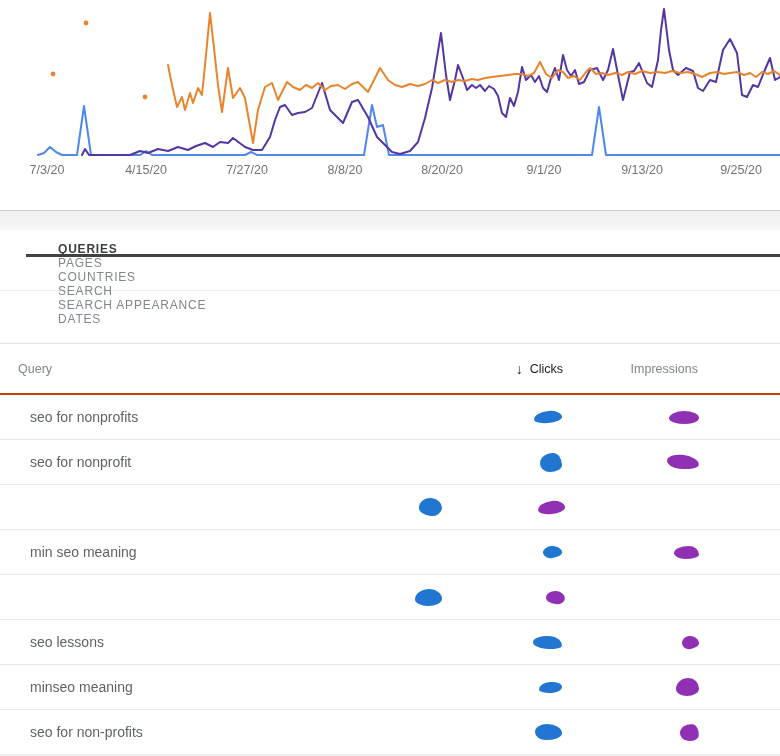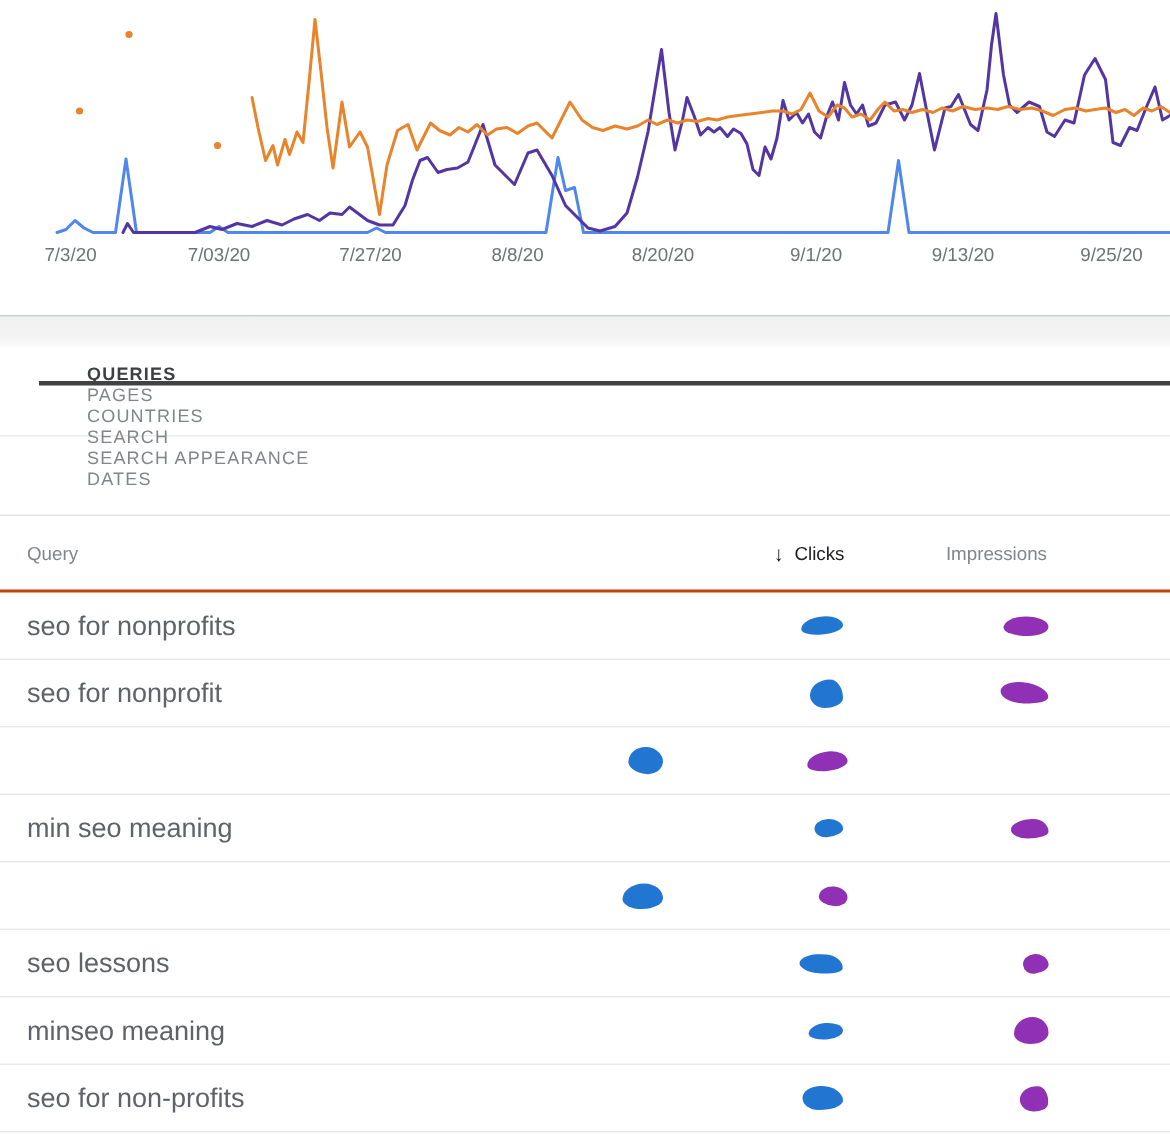--- a/index.html
+++ b/index.html
@@ -28,21 +28,21 @@
   .thead{display:grid;grid-template-columns:1fr 120px 134px 78px;height:49px;align-items:center;
          border-bottom:2px solid #c2410c;}
   .th-query{padding-left:18px;font-size:12.5px;color:#80868b;}
   .th-clicks{justify-self:end;padding-right:5px;display:flex;align-items:center;gap:7px;
              font-size:12.5px;color:#202124;cursor:pointer;}
   .th-clicks .arrow{font-size:14px;color:#202124;}
   .th-impr{justify-self:end;padding-right:4px;font-size:12.5px;color:#80868b;cursor:pointer;}
 
   .trow{display:grid;grid-template-columns:1fr 120px 134px 78px;height:44px;align-items:center;
         border-bottom:1px solid #e9e9e9;cursor:pointer;}
-  .td-query{padding-left:18px;font-size:18px;color:#5f6368;}
+  .td-query{padding-left:30px;font-size:14px;color:#5f6368;}
   .td-num{justify-self:end;display:flex;align-items:center;}
   .blob{display:block;}
   .blob.clicks{background:#2176d2;margin-right:6px;}
   .blob.impr{background:#9031b5;margin-right:3px;}
 
   .bottom-strip{height:12px;background:#fafafa;}
 </style>
 </head>
 <body>
 
@@ -50,21 +50,21 @@
   <svg class="chart" viewBox="0 0 780 160" preserveAspectRatio="none">
       <polyline points="38,155 44,153 50,147 56,152 62,155 77,155 84,106 91,155 140,155 146,151 152,155 245,155 251,152 257,155 364,155 372,105 377,127 383,125 389,155 592,155 599,107 606,155 780,155" fill="none" stroke="#4e87ee" stroke-width="2" stroke-linejoin="round" stroke-linecap="round"></polyline>
       <polyline points="82,155 85,149 89,155 130,155 140,151 148,153 158,149 168,151 178,147 188,150 196,146 205,143 213,147 220,142 228,143 233,138 245,147 253,150 262,150 270,137 275,120 280,107 285,105 292,115 298,113 305,112 312,108 318,93 322,83 330,110 335,115 343,123 352,102 358,100 368,117 377,137 383,143 392,152 400,154 410,151 418,142 425,118 432,88 441,33 446,75 450,100 455,80 458,65 463,78 467,90 472,85 476,88 480,85 485,91 489,86 494,89 498,96 502,113 506,117 510,98 514,106 518,92 522,67 526,80 531,75 535,82 539,76 543,88 547,92 551,78 555,68 559,80 563,55 567,70 571,76 575,70 579,84 584,82 590,70 597,68 603,80 608,70 613,49 618,75 623,100 630,72 634,71 639,63 647,83 652,87 658,60 661,30 664,9 669,50 673,70 678,75 686,68 693,71 698,88 703,91 710,80 716,82 723,50 730,39 737,53 742,95 747,97 753,85 758,87 764,72 770,58 775,80 780,77" fill="none" stroke="#5336a3" stroke-width="2" stroke-linejoin="round" stroke-linecap="round"></polyline>
       <polyline points="168,65 172,85 177,107 182,97 185,110 190,93 193,103 198,88 202,95 206,55 210,13 214,48 218,85 222,112 228,68 233,98 240,88 245,98 253,143 258,110 265,87 272,83 278,100 287,82 293,87 300,90 306,85 312,88 318,83 325,90 331,86 338,85 345,89 352,84 358,82 368,92 374,80 380,68 388,80 395,85 402,87 410,84 418,86 425,84 432,80 438,83 445,80 452,82 458,80 465,81 472,79 478,80 485,78 492,77 500,76 508,75 515,74 522,74 528,76 534,73 540,62 546,74 552,78 558,70 563,72 568,78 574,76 580,80 586,72 590,68 596,74 602,73 608,75 615,73 622,75 628,72 635,74 642,71 650,73 658,72 665,73 672,71 680,73 688,72 695,74 702,77 710,73 717,72 724,74 730,73 737,72 744,75 750,73 756,77 762,72 768,74 774,71 780,75" fill="none" stroke="#e8842c" stroke-width="2" stroke-linejoin="round" stroke-linecap="round"></polyline>
       <circle cx="53" cy="74" r="2.4" fill="#e8842c"></circle>
       <circle cx="86" cy="23" r="2.4" fill="#e8842c"></circle>
       <circle cx="145" cy="97" r="2.4" fill="#e8842c"></circle>
     </svg>
   <div class="x-axis">
     <span style="left: 47px;">7/3/20</span>
-    <span style="left: 146px;">7/03/20</span>
+    <span style="left: 146px;">4/15/20</span>
     <span style="left: 247px;">7/27/20</span>
     <span style="left: 345px;">8/8/20</span>
     <span style="left: 442px;">8/20/20</span>
     <span style="left: 544px;">9/1/20</span>
     <span style="left: 642px;">9/13/20</span>
     <span style="left: 741px; text-align: center;">9/25/20</span>
   </div>
 </div>
 
 <div class="band"></div>

